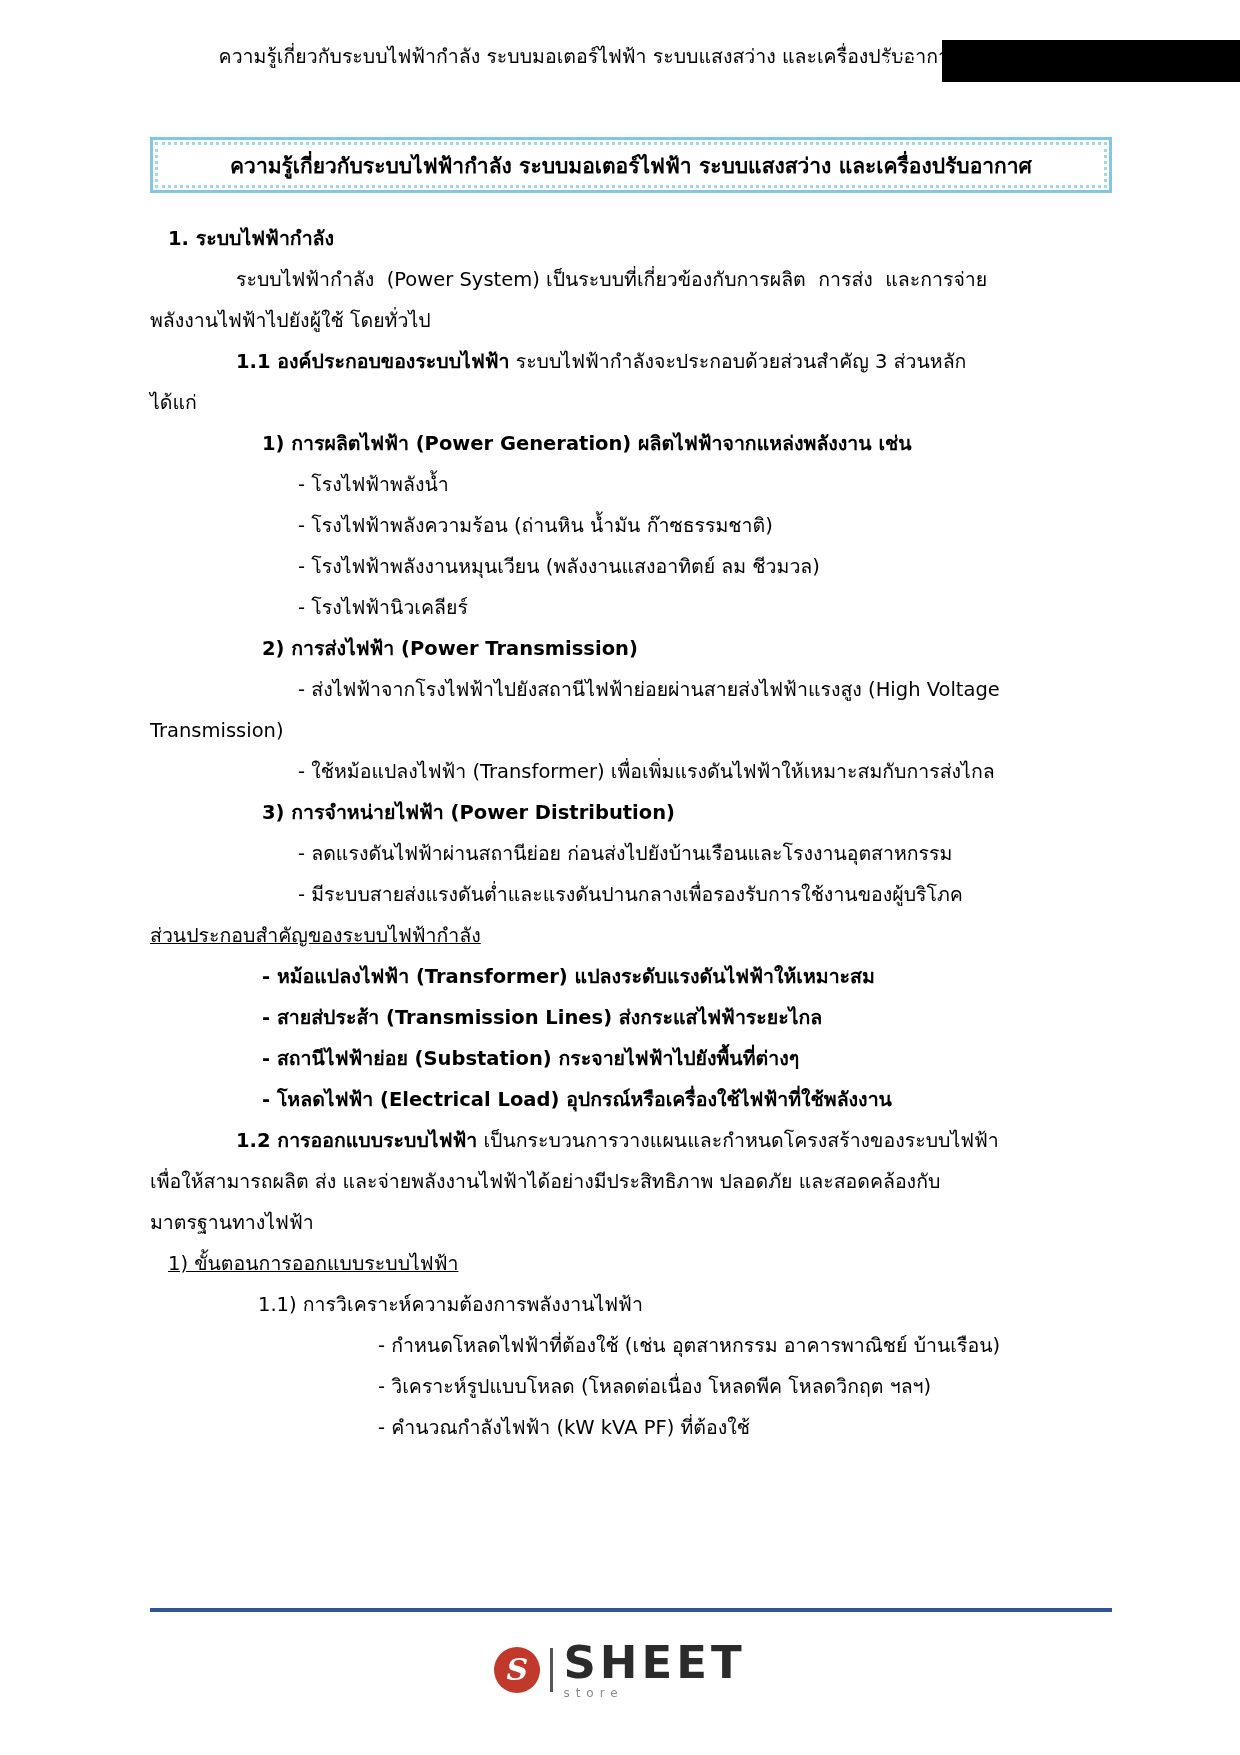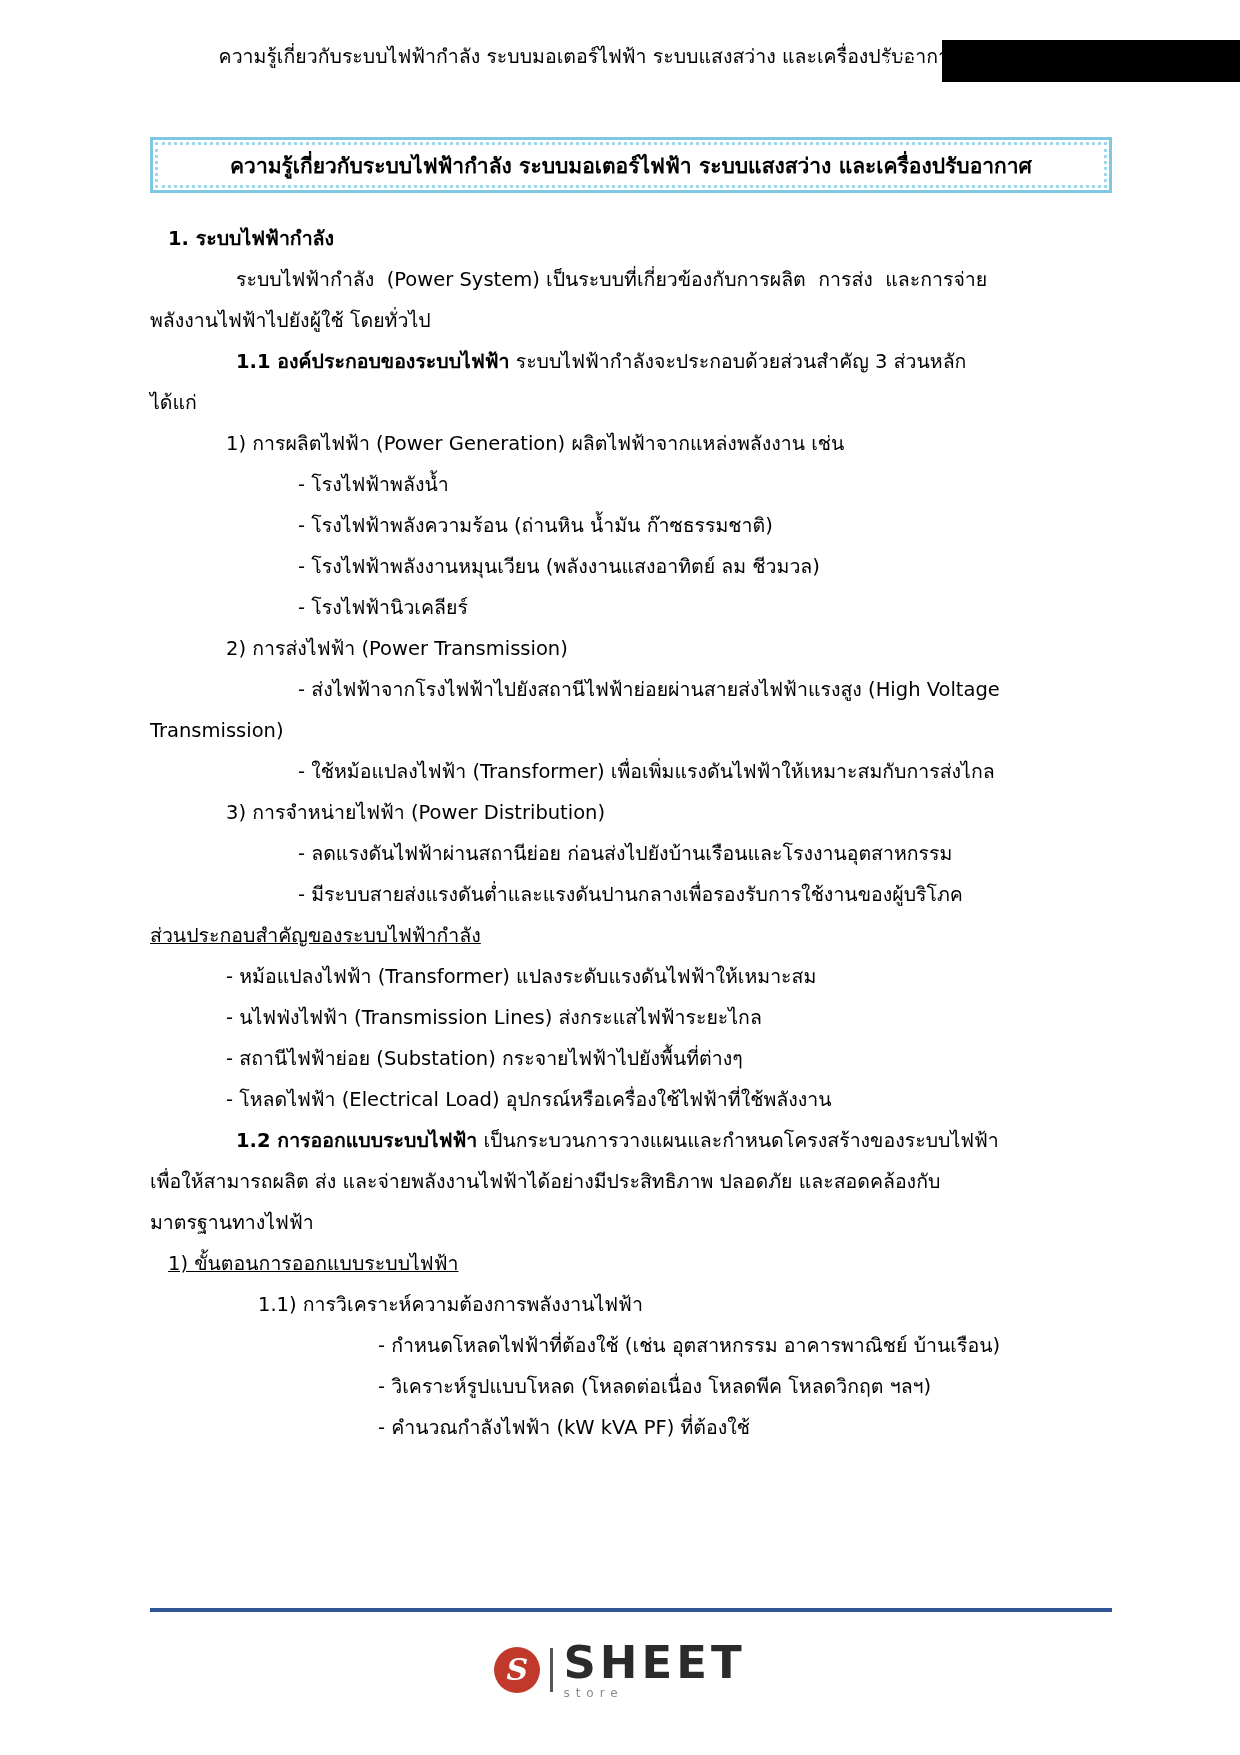--- a/index.html
+++ b/index.html
@@ -104,21 +104,21 @@
     line-height: 41px;
     white-space: pre-wrap;
     color: #000;
   }
   .bold { font-weight: bold; text-align: center; }
   .underline { text-decoration: underline; }
 
   .ind0  { margin-left: 0px; }
   .ind1  { margin-left: 18px; }
   .ind2  { margin-left: 86px; }
-  .ind3  { margin-left: 76px; }
+  .ind3  { margin-left: 112px; font-weight: bold; }
   .ind4  { margin-left: 148px; }
   .ind6  { margin-left: 108px; }
   .ind7  { margin-left: 228px; }
 
   
   .footer-rule {
     position: absolute;
     left: 150px;
     top: 1608px;
     width: 962px;
@@ -202,21 +202,21 @@
       <div class="line ind4"><span>- โรงไฟฟ้านิวเคลียร์</span></div>
       <div class="line ind3"><span>2) การส่งไฟฟ้า (Power Transmission)</span></div>
       <div class="line ind4"><span>- ส่งไฟฟ้าจากโรงไฟฟ้าไปยังสถานีไฟฟ้าย่อยผ่านสายส่งไฟฟ้าแรงสูง (High Voltage</span></div>
       <div class="line ind0"><span>Transmission)</span></div>
       <div class="line ind4"><span>- ใช้หม้อแปลงไฟฟ้า (Transformer) เพื่อเพิ่มแรงดันไฟฟ้าให้เหมาะสมกับการส่งไกล</span></div>
       <div class="line ind3"><span>3) การจำหน่ายไฟฟ้า (Power Distribution)</span></div>
       <div class="line ind4"><span>- ลดแรงดันไฟฟ้าผ่านสถานีย่อย ก่อนส่งไปยังบ้านเรือนและโรงงานอุตสาหกรรม</span></div>
       <div class="line ind4"><span>- มีระบบสายส่งแรงดันต่ำและแรงดันปานกลางเพื่อรองรับการใช้งานของผู้บริโภค</span></div>
       <div class="line ind0"><span class=" underline">ส่วนประกอบสำคัญของระบบไฟฟ้ากำลัง</span></div>
       <div class="line ind3"><span>- หม้อแปลงไฟฟ้า (Transformer) แปลงระดับแรงดันไฟฟ้าให้เหมาะสม</span></div>
-      <div class="line ind3"><span>- นไฟฟ่งไฟฟ้า (Transmission Lines) ส่งกระแสไฟฟ้าระยะไกล</span></div>
+      <div class="line ind3"><span>- สายส่ประส้า (Transmission Lines) ส่งกระแสไฟฟ้าระยะไกล</span></div>
       <div class="line ind3"><span>- สถานีไฟฟ้าย่อย (Substation) กระจายไฟฟ้าไปยังพื้นที่ต่างๆ</span></div>
       <div class="line ind3"><span>- โหลดไฟฟ้า (Electrical Load) อุปกรณ์หรือเครื่องใช้ไฟฟ้าที่ใช้พลังงาน</span></div>
       <div class="line ind2"><span class="bold">1.2 การออกแบบระบบไฟฟ้า</span><span> เป็นกระบวนการวางแผนและกำหนดโครงสร้างของระบบไฟฟ้า</span></div>
       <div class="line ind0"><span>เพื่อให้สามารถผลิต ส่ง และจ่ายพลังงานไฟฟ้าได้อย่างมีประสิทธิภาพ ปลอดภัย และสอดคล้องกับ</span></div>
       <div class="line ind0"><span>มาตรฐานทางไฟฟ้า</span></div>
       <div class="line ind1"><span class=" underline">1) ขั้นตอนการออกแบบระบบไฟฟ้า</span></div>
       <div class="line ind6"><span>1.1) การวิเคราะห์ความต้องการพลังงานไฟฟ้า</span></div>
       <div class="line ind7"><span>- กำหนดโหลดไฟฟ้าที่ต้องใช้ (เช่น อุตสาหกรรม อาคารพาณิชย์ บ้านเรือน)</span></div>
       <div class="line ind7"><span>- วิเคราะห์รูปแบบโหลด (โหลดต่อเนื่อง โหลดพีค โหลดวิกฤต ฯลฯ)</span></div>
       <div class="line ind7"><span>- คำนวณกำลังไฟฟ้า (kW kVA PF) ที่ต้องใช้</span></div>

